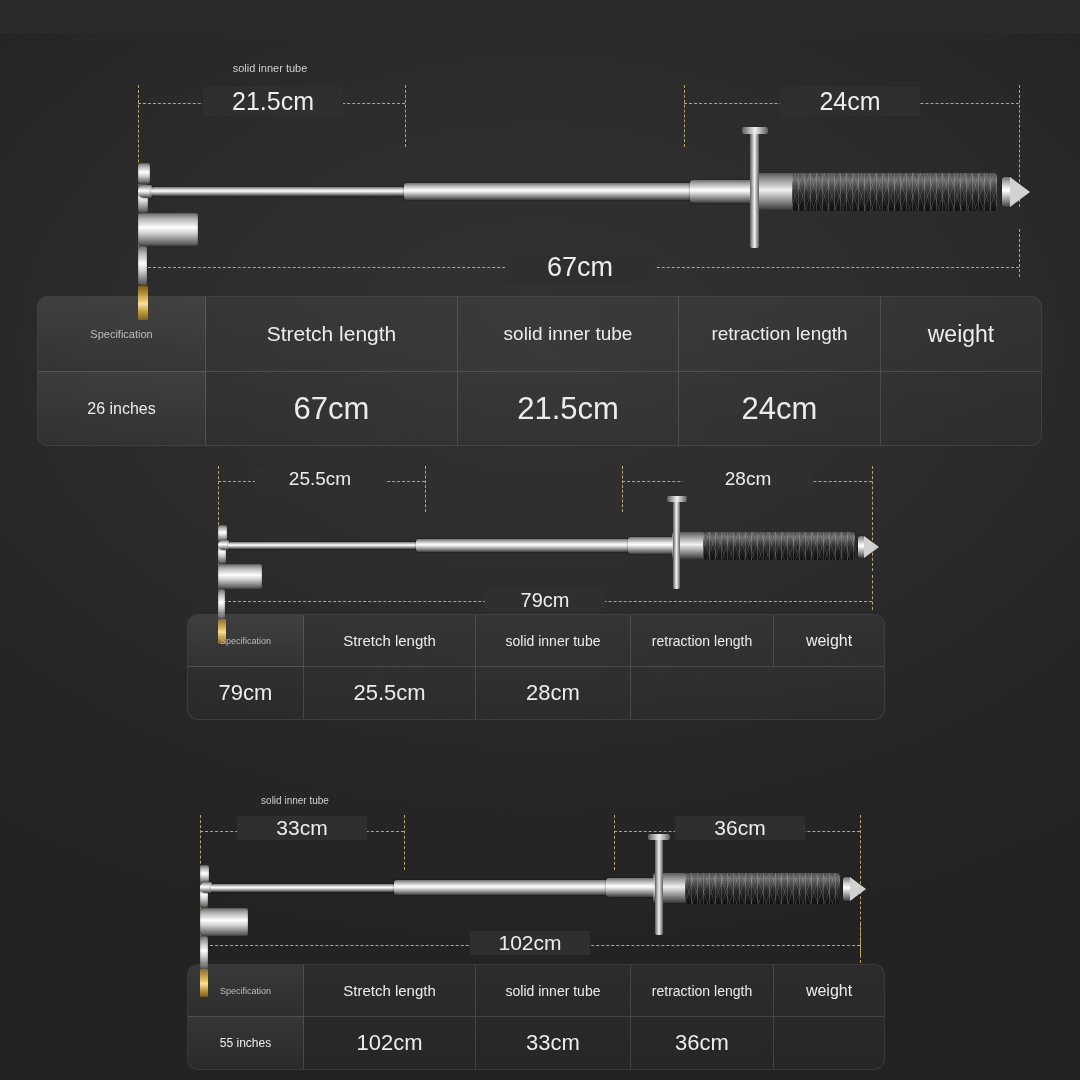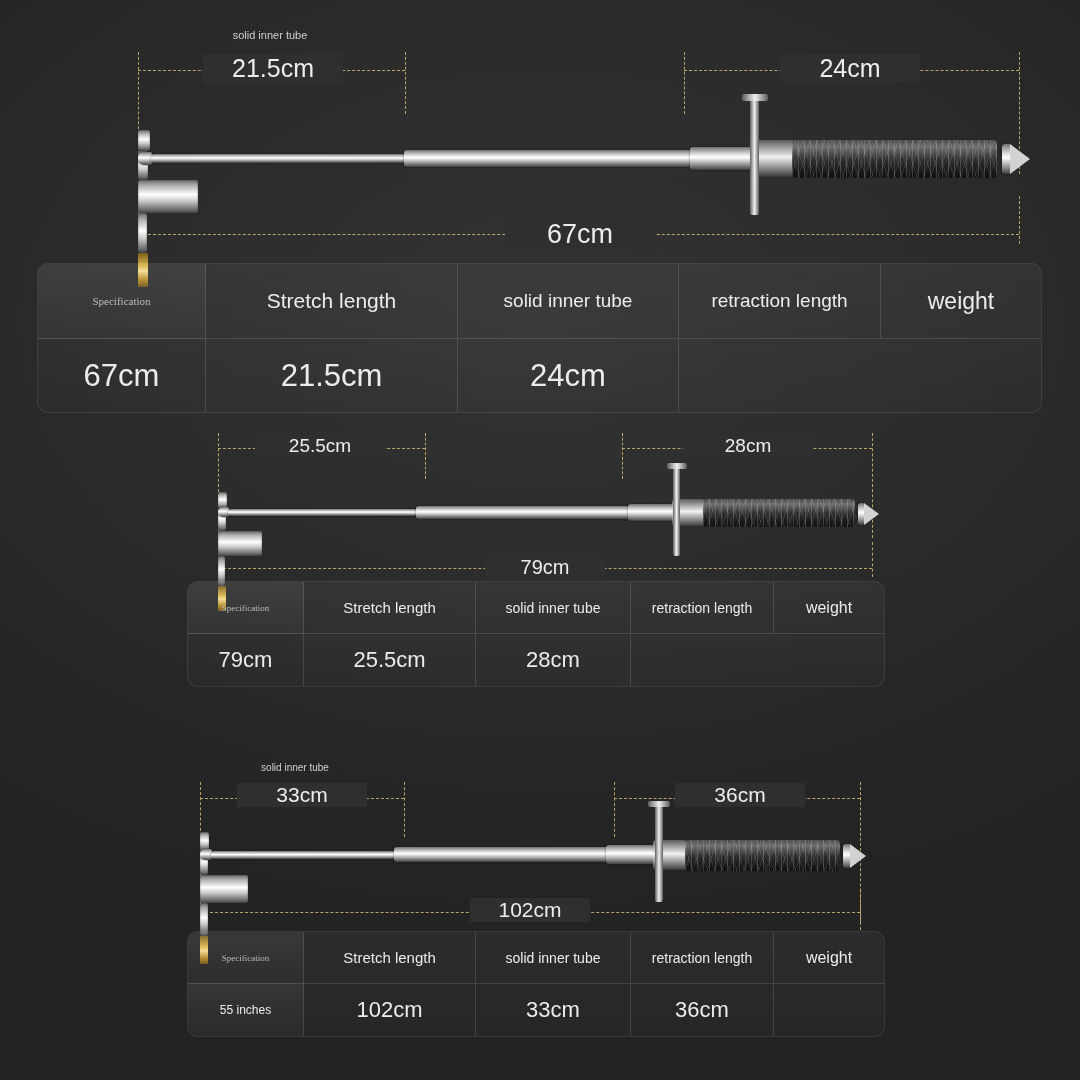--- a/index.html
+++ b/index.html
@@ -13,20 +13,21 @@
     font-family: "Liberation Sans", sans-serif;
     color: #e8e8e8;
     overflow: hidden;
     position: relative;
   }
   .page {
     position: absolute;
     inset: 0;
     background:
       radial-gradient(ellipse 900px 600px at 50% 30%, #333333 0%, #2c2c2c 45%, #262626 75%, #232323 100%);
+    margin-top: 33px;
   }
 
   
   .block { position: absolute; }
 
   
   .dim-h {
     position: absolute;
     border-top: 1px dashed #b9a66b;
     height: 0;
@@ -113,21 +114,21 @@
     justify-content: center;
     box-sizing: border-box;
     border-right: 1px solid rgba(255,255,255,.13);
     border-bottom: 1px solid rgba(255,255,255,.13);
     color: #ececec;
     text-align: center;
     padding: 0 4px;
   }
   .spec-cell.last-col { border-right: none; }
   .spec-cell.last-row { border-bottom: none; }
-  .spec-cell.small { color: #d0d0d0; font-family: Liberation Serif, serif; }
+  .spec-cell.small { color: #d0d0d0; }
   .row-shade {
     background: linear-gradient(to bottom, rgba(255,255,255,.06), rgba(255,255,255,.02));
   }
 </style>
 </head>
 <body>
 
 <div class="page">
 
   <div class="block" style="left:0;top:0;width:1080px;height:265px;">
@@ -176,20 +177,21 @@
     </div>
   </div>
 
   <div class="spec-table" style="left:38px;top:264px;width:1003px;height:148px;grid-template-columns:168px 252px 221px 202px 160px;grid-template-rows:75px 73px;">
     <div class="spec-cell small row-shade" style="font-size:11px;color:#bdbdbd;">Specification</div>
     <div class="spec-cell" style="font-size:21px;">Stretch length</div>
     <div class="spec-cell" style="font-size:19px;">solid inner tube</div>
     <div class="spec-cell" style="font-size:19px;">retraction length</div>
     <div class="spec-cell last-col" style="font-size:23px;">weight</div>
 
+    <div class="spec-cell last-row row-shade" style="font-size:16px;">26 inches</div>
     <div class="spec-cell last-row" style="font-size:31px;">67cm</div>
     <div class="spec-cell last-row" style="font-size:31px;">21.5cm</div>
     <div class="spec-cell last-row" style="font-size:31px;">24cm</div>
   </div>
 
   <div class="block" style="left:0;top:420px;width:1080px;height:160px;">
 
     <div class="dim-tick" style="left:218px;top:13px;height:105px;"></div>
     <div class="dim-tick" style="left:425px;top:13px;height:46px;"></div>
     <div class="dim-h" style="left:218px;top:28px;width:207px;"></div>

